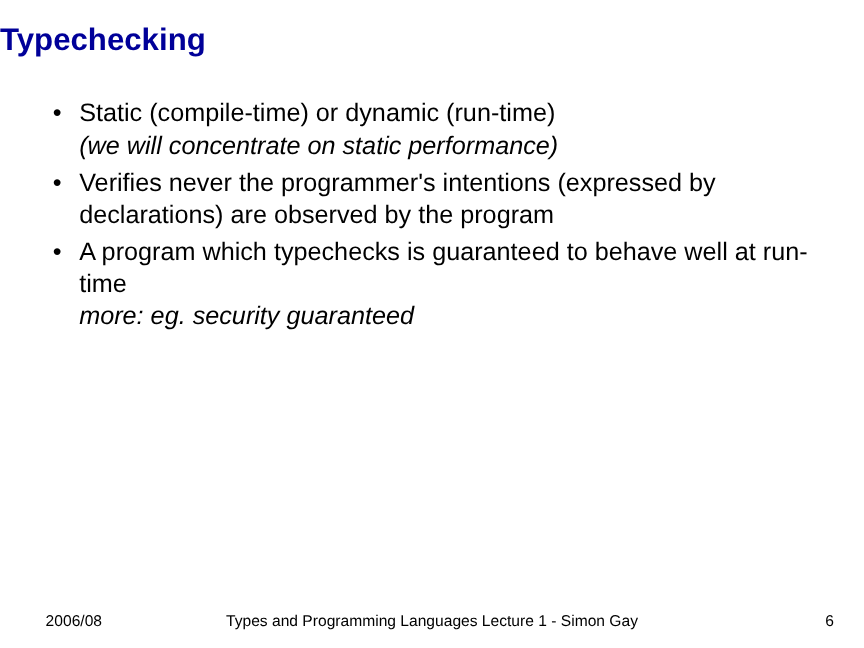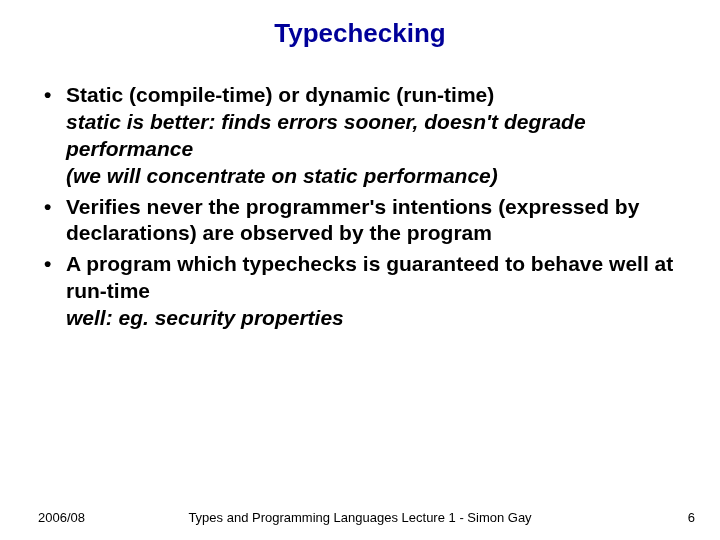--- a/index.html
+++ b/index.html
@@ -16,38 +16,36 @@
     position: relative;
     width: 720px;
     height: 540px;
     box-sizing: border-box;
   }
   .title {
     position: absolute;
     top: 18px;
     left: 0;
     width: 100%;
-    text-align: center;
     font-size: 26px;
     font-weight: bold;
     color: #000099;
   }
   .body {
     position: absolute;
     top: 82px;
     left: 38px;
     right: 30px;
     font-size: 21px;
     line-height: 1.28;
   }
   ul.bullets {
     list-style: none;
     margin: 0;
     padding: 0;
-    font-weight: bold;
   }
   ul.bullets > li {
     position: relative;
     padding-left: 28px;
     margin-bottom: 4px;
   }
   ul.bullets > li::before {
     content: "•";
     position: absolute;
     left: 6px;
@@ -90,31 +88,30 @@
 
 <div class="slide">
 
   <div class="title">Typechecking</div>
 
   <div class="body">
     <ul class="bullets">
 
       <li>
         <span>Static (compile-time) or dynamic (run-time)</span>
-        <span class="sub">static is better: finds errors sooner, doesn't degrade performance</span>
         <span class="sub">(we will concentrate on static performance)</span>
       </li>
 
       <li>
         <span>Verifies never the programmer's intentions (expressed by declarations) are observed by the program</span>
       </li>
 
       <li>
         <span>A program which typechecks is guaranteed to behave well at run-time</span>
-        <span class="sub">well: eg. security properties</span>
+        <span class="sub">more: eg. security guaranteed</span>
       </li>
 
 
     </ul>
   </div>
 
   <div class="footer">
     <span class="left">2006/08</span>
     <span class="center">Types and Programming Languages Lecture 1 - Simon Gay</span>
     <span class="right">6</span>

